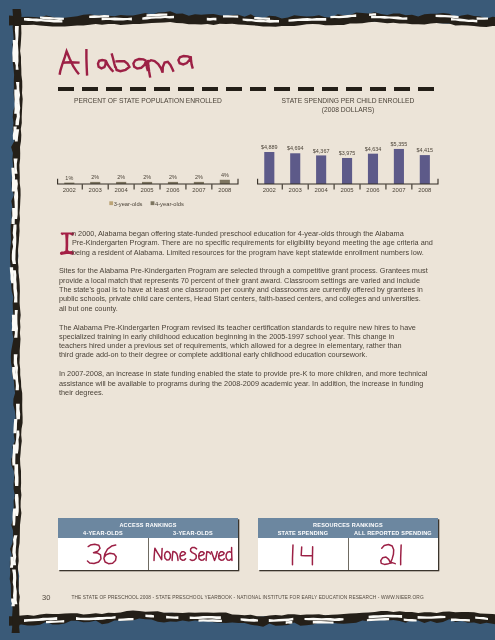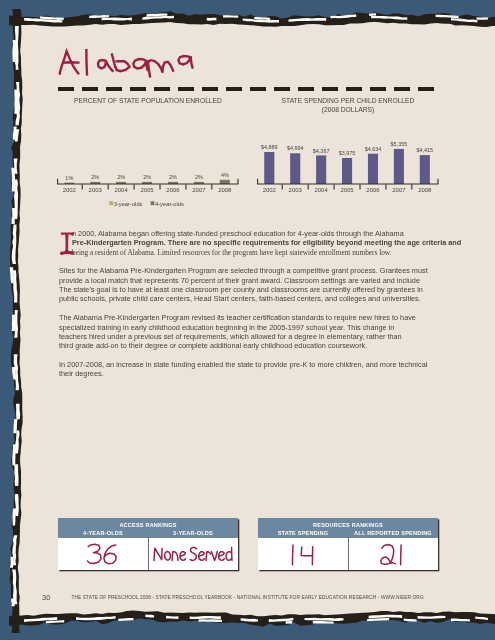--- a/index.html
+++ b/index.html
@@ -220,37 +220,39 @@
     <title>I</title>
     <path fill="#a41f45" d="M2.6 4.6 L3.0 3.4 L15.4 3.4 L16.2 4.1 L15.6 6.2 L13.8 6.4 L12.2 5.4
          L10.6 5.3 L10.2 10.0 L10.2 16.4 L10.0 21.2 L11.6 22.2 L13.8 22.0
          L15.4 22.4 L16.1 23.8 L15.6 25.4 L14.0 25.8 L11.3 25.1 L8.5 25.0
          L5.6 25.5 L3.2 26.1 L1.9 25.0 L2.2 23.2 L3.6 22.4 L5.9 22.6
          L7.4 21.5 L7.6 16.0 L7.5 10.4 L7.2 5.6 L5.6 5.4 L4.0 6.3 Z"></path>
   </svg>
   <div class="body">
       <p>
         <span class="ln" style="padding-left: 13px;">n 2000, Alabama began offering state-funded preschool education for 4-year-olds through the Alabama</span>
-        <span class="ln" style="padding-left: 13px; font-weight: bold;">Pre-Kindergarten Program. There are no specific requirements for eligibility beyond meeting the age criteria and</span>
-        <span class="ln" style="padding-left: 13px; font-family: Liberation Serif, serif;">being a resident of Alabama. Limited resources for the program have kept statewide enrollment numbers low.</span>
+        <span class="ln" style="padding-left: 13px;">Pre-Kindergarten Program. There are no specific requirements for eligibility beyond meeting the age criteria and</span>
+        <span class="ln" style="padding-left: 13px;">being a resident of Alabama. Limited resources for the program have kept statewide enrollment numbers low.</span>
       </p>
       <p>
         <span class="ln">Sites for the Alabama Pre-Kindergarten Program are selected through a competitive grant process. Grantees must</span>
         <span class="ln">provide a local match that represents 70 percent of their grant award. Classroom settings are varied and include</span>
         <span class="ln">The state's goal is to have at least one classroom per county and classrooms are currently offered by grantees in</span>
         <span class="ln">public schools, private child care centers, Head Start centers, faith-based centers, and colleges and universities.</span>
+        <span class="ln">all but one county.</span>
       </p>
       <p>
         <span class="ln">The Alabama Pre-Kindergarten Program revised its teacher certification standards to require new hires to have</span>
         <span class="ln">specialized training in early childhood education beginning in the 2005-1997 school year. This change in</span>
         <span class="ln">teachers hired under a previous set of requirements, which allowed for a degree in elementary, rather than</span>
         <span class="ln">third grade add-on to their degree or complete additional early childhood education coursework.</span>
       </p>
       <p>
         <span class="ln">In 2007-2008, an increase in state funding enabled the state to provide pre-K to more children, and more technical</span>
+        <span class="ln">assistance will be available to programs during the 2008-2009 academic year. In addition, the increase in funding</span>
         <span class="ln">their degrees.</span>
       </p>
     </div>
 
   <div class="rank" id="rank1">
       <div class="rank-head">
         <div class="rank-title">ACCESS RANKINGS</div>
         <div class="rank-cols">
           <div>4-YEAR-OLDS</div>
           <div>3-YEAR-OLDS</div>

